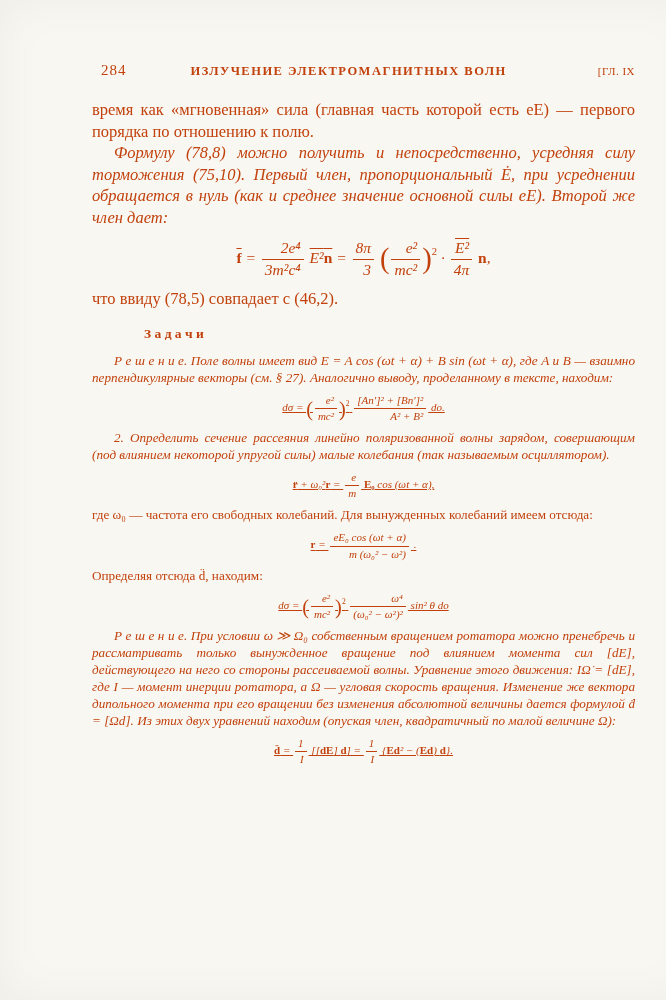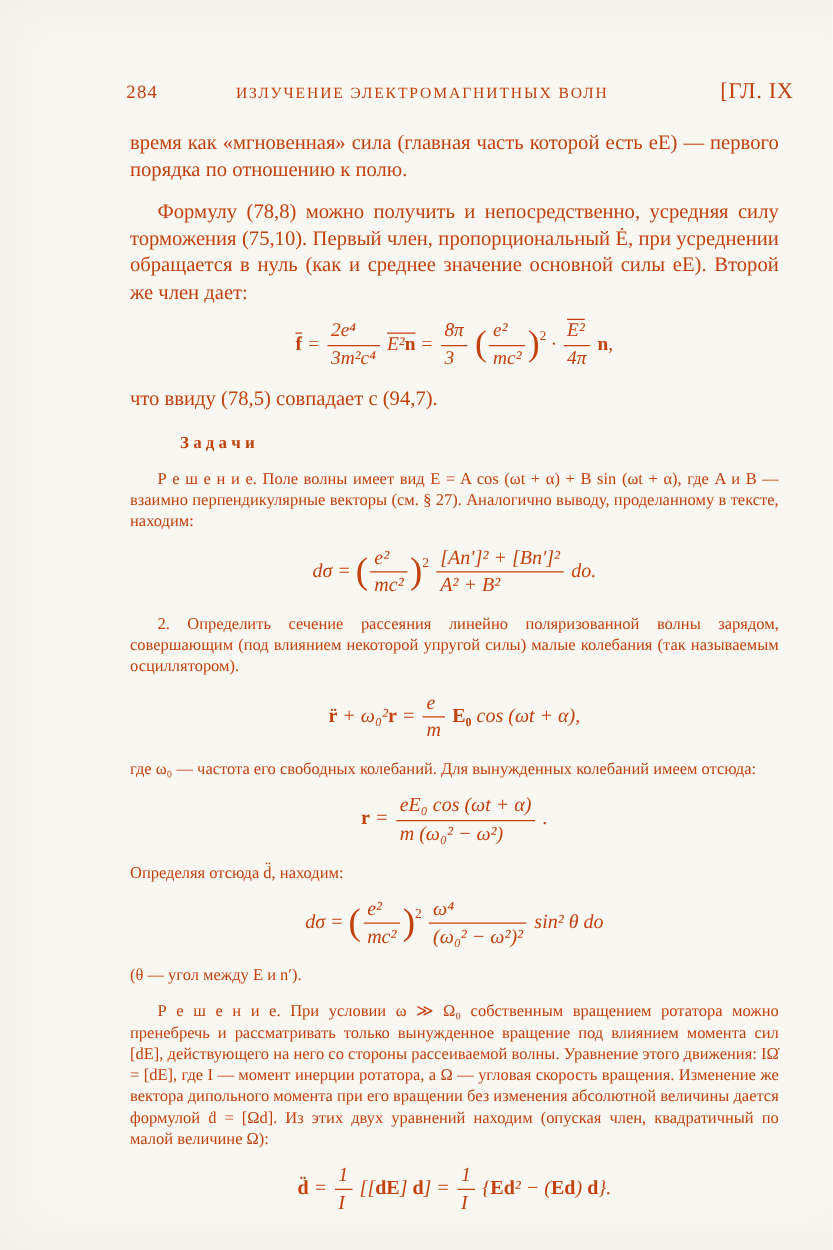--- a/index.html
+++ b/index.html
@@ -12,51 +12,51 @@
     overflow:hidden;
     box-shadow:inset 0 0 40px rgba(120,115,100,0.08);
     padding-left:29px;
   }
   .header{
     display:flex;align-items:baseline;
     padding:62px 60px 0 72px;
     font-size:13px;
   }
   .pnum{font-size:15px;letter-spacing:1px;}
-  .rtitle{flex:1;text-align:center;font-size:12.5px;letter-spacing:1.5px;font-weight:normal;}
-  .chap{font-size:18px;letter-spacing:0.5px;margin-left:27px;}
+  .rtitle{flex:1;text-align:center;font-size:12.5px;letter-spacing:1.5px;font-weight:bold;}
+  .chap{font-size:11px;letter-spacing:0.5px;margin-left:27px;}
   .text-block{
     width:543px;
     margin:20px auto 0 63px;
   }
-  p{margin:12px;}
+  p{margin:0;}
   .t{
     font-size:16.5px;line-height:21.5px;
     text-align:justify;
   }
   .s{
     font-size:13.2px;line-height:17px;
     text-align:justify;
   }
-  .ind{text-indent:22px;}
+  .ind{text-indent:22px;font-style:italic;}
   .noind{text-indent:0;}
   .tasks{
     margin:16px 0 10px 52px;
     font-size:13.5px;font-weight:bold;
   }
   .formula{
     text-align:center;
     font-style:italic;
     white-space:nowrap;
   }
   .f-big{font-size:15.5px;margin:11px 0 9px 0;}
-  .f-small{font-size:16px;margin:8px 0 6px 0;}
+  .f-small{font-size:11px;margin:8px 0 6px 0;text-decoration:underline;}
   .fr{
     display:inline-block;vertical-align:middle;
-    text-align:left;line-height:1.2;
+    text-align:right;line-height:1.2;
     margin:0 2px;
   }
   .fr .n{display:block;border-bottom:1px solid currentColor;padding:0 3px 1px 3px;}
   .fr .d{display:block;padding:1px 3px 0 3px;}
   .ov{text-decoration:overline;}
   .bv{font-weight:bold;font-style:normal;}
   .bp{font-size:1.85em;font-style:normal;font-weight:400;vertical-align:middle;line-height:0.9;}
   .sup{font-size:0.68em;vertical-align:0.75em;font-style:normal;}
 </style>
 </head>
@@ -70,40 +70,39 @@
     <span class="chap">[ГЛ. IX</span>
   </div>
 
   <div class="text-block">
 
     <p class="t noind">время как «мгновенная» сила (главная часть которой есть eE) — первого порядка по отношению к полю.</p>
     <p class="t ind">Формулу (78,8) можно получить и непосредственно, усредняя силу торможения (75,10). Первый член, пропорциональный Ė, при усреднении обращается в нуль (как и среднее значение основной силы eE). Второй же член дает:</p>
 
     <div class="formula f-big"><span class="ov bv">f</span><span class=""> = </span><span class="fr"><span class="n">2e⁴</span><span class="d">3m²c⁴</span></span><span class=""> </span><span class="ov">E²</span><span class="ov bv">n</span><span class=""> = </span><span class="fr"><span class="n">8π</span><span class="d">3</span></span><span class=""> </span><span class="bp">(</span><span class="fr"><span class="n">e²</span><span class="d">mc²</span></span><span class="bp">)</span><span class="sup">2</span><span class=""> · </span><span class="fr"><span class="n ov">E²</span><span class="d">4π</span></span><span class="bv"> n</span><span class="">,</span></div>
 
-    <p class="t noind">что ввиду (78,5) совпадает с (94,7).</p>
+    <p class="t noind">что ввиду (78,5) совпадает с (46,2).</p>
 
     <h3 class="tasks">З а д а ч и</h3>
 
     <p class="s ind">Р е ш е н и е.  Поле волны имеет вид E = A cos (ωt + α) + B sin (ωt + α), где A и B — взаимно перпендикулярные векторы (см. § 27). Аналогично выводу, проделанному в тексте, находим:</p>
 
     <div class="formula f-small"><span class="">dσ = </span><span class="bp">(</span><span class="fr"><span class="n">e²</span><span class="d">mc²</span></span><span class="bp">)</span><span class="sup">2</span><span class=""> </span><span class="fr"><span class="n">[An′]² + [Bn′]²</span><span class="d">A² + B²</span></span><span class=""> do.</span></div>
 
     <p class="s ind">2. Определить сечение рассеяния линейно поляризованной волны зарядом, совершающим (под влиянием некоторой упругой силы) малые колебания (так называемым осциллятором).</p>
 
     <div class="formula f-small"><span class="bv">r̈</span><span class=""> + ω₀²</span><span class="bv">r</span><span class=""> = </span><span class="fr"><span class="n">e</span><span class="d">m</span></span><span class="bv"> E₀</span><span class=""> cos (ωt + α),</span></div>
 
     <p class="s noind">где ω₀ — частота его свободных колебаний. Для вынужденных колебаний имеем отсюда:</p>
 
     <div class="formula f-small"><span class="bv">r</span><span class=""> = </span><span class="fr"><span class="n">eE₀ cos (ωt + α)</span><span class="d">m (ω₀² − ω²)</span></span><span class=""> .</span></div>
 
     <p class="s noind">Определяя отсюда d̈, находим:</p>
 
     <div class="formula f-small"><span class="">dσ = </span><span class="bp">(</span><span class="fr"><span class="n">e²</span><span class="d">mc²</span></span><span class="bp">)</span><span class="sup">2</span><span class=""> </span><span class="fr"><span class="n">ω⁴</span><span class="d">(ω₀² − ω²)²</span></span><span class=""> sin² θ do</span></div>
 
-    <p class="s noind">(θ — угол между E и n′).</p>
 
     <p class="s ind">Р е ш е н и е.  При условии ω ≫ Ω₀ собственным вращением ротатора можно пренебречь и рассматривать только вынужденное вращение под влиянием момента сил [dE], действующего на него со стороны рассеиваемой волны. Уравнение этого движения: IΩ̇ = [dE], где I — момент инерции ротатора, а Ω — угловая скорость вращения. Изменение же вектора дипольного момента при его вращении без изменения абсолютной величины дается формулой ḋ = [Ωd]. Из этих двух уравнений находим (опуская член, квадратичный по малой величине Ω):</p>
 
     <div class="formula f-small"><span class="bv">d̈</span><span class=""> = </span><span class="fr"><span class="n">1</span><span class="d">I</span></span><span class=""> [[</span><span class="bv">dE</span><span class="">] </span><span class="bv">d</span><span class="">] = </span><span class="fr"><span class="n">1</span><span class="d">I</span></span><span class=""> {</span><span class="bv">Ed</span><span class="">² − (</span><span class="bv">Ed</span><span class="">) </span><span class="bv">d</span><span class="">}.</span></div>
 
   </div>
 </div>
 
 </body></html>

